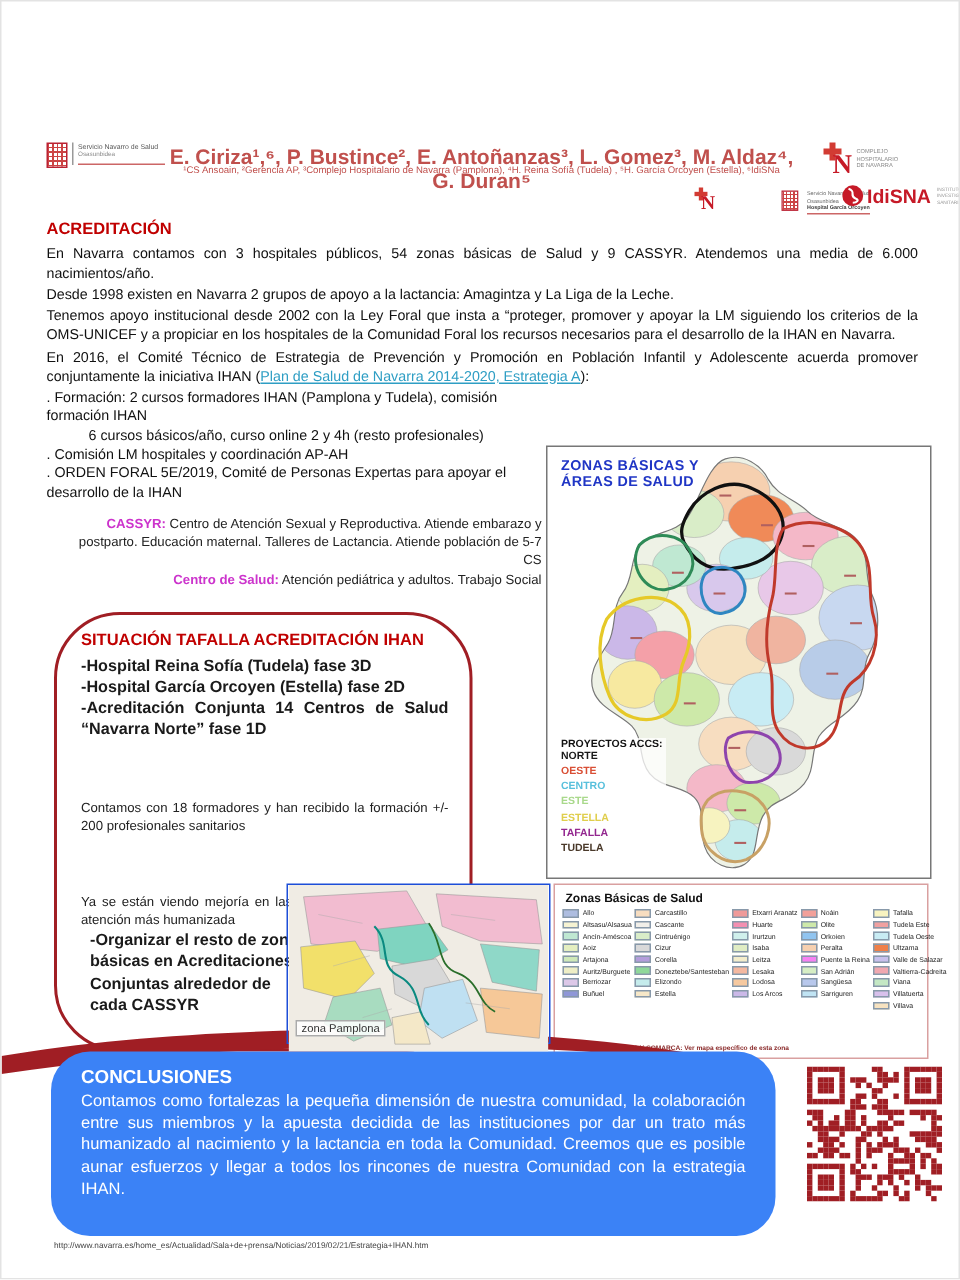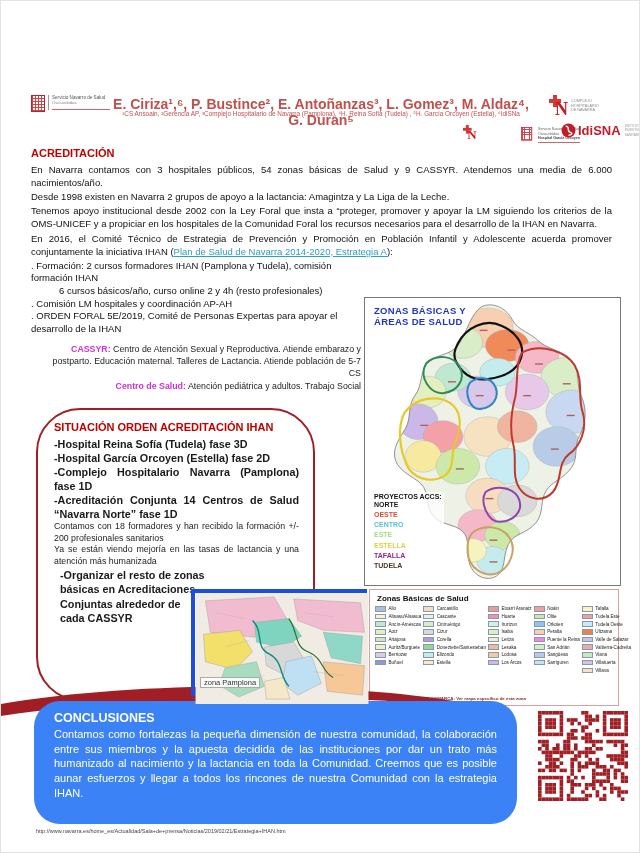--- a/index.html
+++ b/index.html
@@ -43,21 +43,21 @@
   .intro .sp{margin-top:1px;}
   a.link{color:#2E9EC4;text-decoration:underline;cursor:pointer;}
   .bullets{max-width:340px;font-size:9.5px;line-height:1.33;margin-top:2px;}
   .bullets .ind{padding-left:28px;}
   .cassyr{max-width:322px;margin:7px 0 0 8px;font-size:8.8px;line-height:1.42;color:#222;text-align:right;}
   .mag{color:#CC33CC;font-weight:bold;}
 
   
   .sit-box{position:absolute;left:35px;top:407px;width:279px;height:293px;border:2.5px solid #A01E24;border-radius:44px;box-sizing:border-box;padding:11px 14px 0 16px;}
   .sit-item{font-weight:bold;font-size:10.8px;line-height:1.3;text-align:justify;color:#1a1a1a;}
-  .sit-note{font-size:8.8px;line-height:1.32;text-align:justify;color:#222;}
+  .sit-note{font-size:8.8px;line-height:1.32;text-align:justify;color:#222;margin-top:40px;}
   .proy-h{color:#C00000;font-weight:bold;font-size:11.5px;margin:10px 0 2px 6px;}
   .proy-t{font-weight:bold;font-size:10.8px;line-height:1.35;width:148px;margin-left:6px;color:#1a1a1a;}
 
   
   .map-card{position:absolute;left:363px;top:296px;width:257px;height:289px;border:1px solid #777;background:#fff;box-sizing:border-box;}
   .map-title{position:absolute;left:9px;top:7px;color:#1F35C5;font-weight:bold;font-size:9.5px;line-height:1.2;letter-spacing:.3px;z-index:3;}
   .map-svg{position:absolute;right:0;top:0;}
   .accs{position:absolute;left:7px;top:194px;z-index:3;background:rgba(255,255,255,.75);padding:1px 2px;}
   .accs-title{font-size:7px;font-weight:bold;color:#111;}
   .accs-item{font-size:7px;font-weight:600;line-height:1.45;}
@@ -66,21 +66,21 @@
   .zones-card{position:absolute;left:368px;top:588px;width:250px;height:117px;border:1px solid #d9a0a0;box-sizing:border-box;background:#fff;}
   .zones-title{font-size:8px;font-weight:bold;margin:4px 0 3px 7px;color:#111;}
   .zones-grid{display:flex;gap:2px;padding:0 5px;}
   .zcol{flex:1;}
   .lz{display:flex;align-items:center;gap:2.5px;margin-bottom:2.2px;}
   .sw{width:11px;height:5.5px;border:.5px solid #8899aa;flex:0 0 auto;box-sizing:border-box;}
   .lzn{font-size:4.6px;color:#222;white-space:nowrap;}
   .zones-foot{position:absolute;left:7px;bottom:4px;font-size:4.4px;font-weight:bold;color:#8a2a2a;}
 
   
-  .pamp{position:absolute;left:190px;top:588px;width:176px;height:107px;z-index:4;border:4px solid #1d4ed8;box-sizing:border-box;}
+  .pamp{position:absolute;left:190px;top:588px;width:176px;height:107px;z-index:4;border:1px solid #1d4ed8;box-sizing:border-box;}
   .pamp-label{position:absolute;left:5px;bottom:4px;background:rgba(255,255,255,.85);border:.5px solid #aaa;font-size:7.5px;color:#333;padding:0 3px;}
 
   
   .swoosh{position:absolute;left:0;top:681px;width:460px;height:34px;z-index:2;}
   .conc{position:absolute;left:33px;top:700px;width:483px;height:123px;background:#3b82f6;border-radius:26px;color:#fff;padding:10px 20px;box-sizing:border-box;z-index:3;}
   .conc-h{font-weight:bold;font-size:12.5px;margin-bottom:2px;}
   .conc-t{font-size:11px;line-height:1.33;text-align:justify;}
   .qr{position:absolute;left:537px;top:710px;width:90px;height:90px;}
   .foot{position:absolute;left:35px;top:827px;font-size:5.5px;color:#444;}
 </style>
@@ -144,26 +144,25 @@
       <div>. Comisión LM hospitales y coordinación AP-AH</div>
       <div>. ORDEN FORAL 5E/2019, Comité de Personas Expertas para apoyar el desarrollo de la IHAN</div>
     </div>
     <div class="cassyr">
       <span class="mag">CASSYR:</span><span> Centro de Atención Sexual y Reproductiva. Atiende embarazo y postparto. Educación maternal. Talleres de Lactancia. Atiende población de 5-7 CS</span><br>
       <span class="mag">Centro de Salud:</span><span> Atención pediátrica y adultos. Trabajo Social</span>
     </div>
   </div>
 
   <div class="sit-box">
-    <div class="h-red">SITUACIÓN ORDEN ACREDITACIÓN IHAN</div>
+    <div class="h-red">SITUACIÓN TAFALLA ACREDITACIÓN IHAN</div>
     <div>
 
     <div class="sit-item">-Hospital Reina Sofía (Tudela) fase 3D</div>
         <div class="sit-item">-Hospital García Orcoyen (Estella) fase 2D</div>
-        <div class="sit-item">-Complejo Hospitalario Navarra (Pamplona) fase 1D</div>
         <div class="sit-item">-Acreditación Conjunta 14 Centros de Salud “Navarra Norte” fase 1D</div>
       </div>
     <div class="sit-note">Contamos con 18 formadores y han recibido la formación +/- 200 profesionales sanitarios</div>
     <div class="sit-note">Ya se están viendo mejoría en las tasas de lactancia y una atención más humanizada</div>
     <div class="proy-t">-Organizar el resto de zonas básicas en Acreditaciones Conjuntas alrededor de cada CASSYR</div>
   </div>
 
   <div class="map-card">
     <div class="map-title">
       <div>ZONAS BÁSICAS Y</div>

